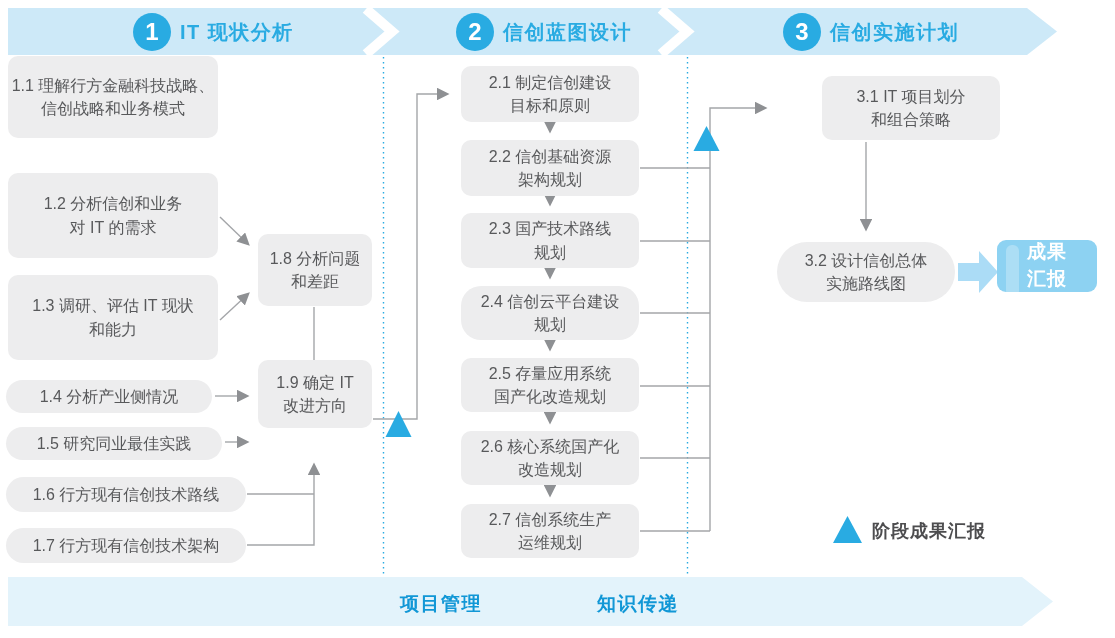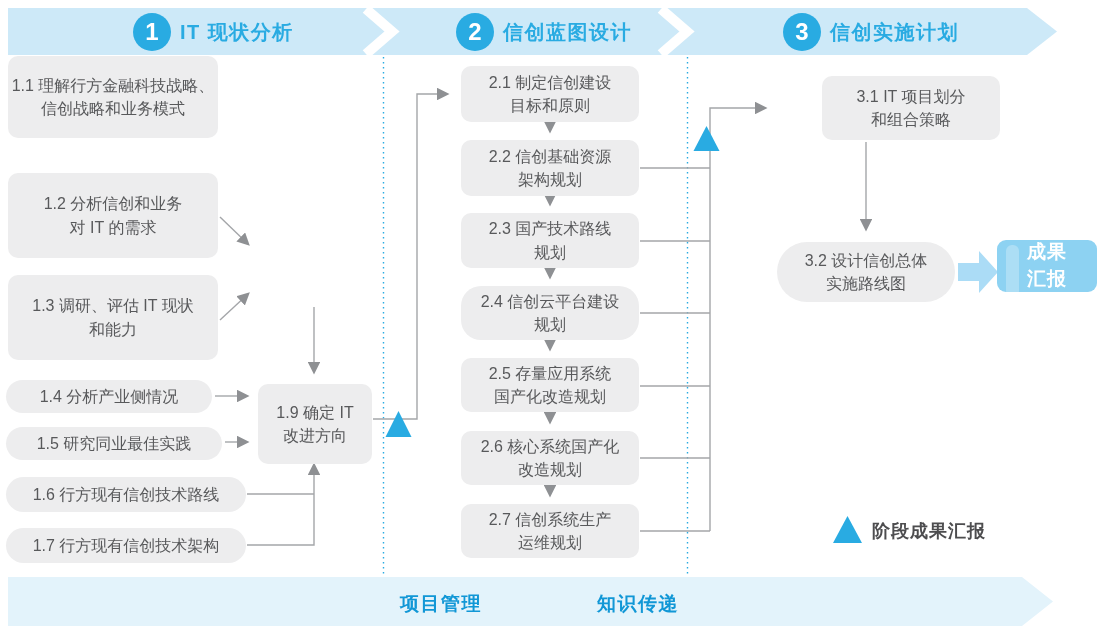--- a/index.html
+++ b/index.html
@@ -27,21 +27,21 @@
   }
   .pill{border-radius:18px;}
   #b1-1{left:8px;top:56px;width:210px;height:82px;}
   #b1-2{left:8px;top:173px;width:210px;height:85px;}
   #b1-3{left:8px;top:275px;width:210px;height:85px;}
   #b1-4{left:6px;top:380px;width:206px;height:33px;}
   #b1-5{left:6px;top:427px;width:216px;height:33px;}
   #b1-6{left:6px;top:477px;width:240px;height:35px;}
   #b1-7{left:6px;top:528px;width:240px;height:35px;}
   #b1-8{left:258px;top:234px;width:114px;height:72px;}
-  #b1-9{left:258px;top:384px;width:114px;height:80px;}
+  #b1-9{left:258px;top:360px;width:114px;height:68px;}
   #b2-1{left:461px;top:66px;width:178px;height:56px;}
   #b2-2{left:461px;top:140px;width:178px;height:56px;}
   #b2-3{left:461px;top:213px;width:178px;height:55px;}
   #b2-4{left:461px;top:286px;width:178px;height:54px;border-radius:20px;}
   #b2-5{left:461px;top:358px;width:178px;height:54px;}
   #b2-6{left:461px;top:431px;width:178px;height:54px;}
   #b2-7{left:461px;top:504px;width:178px;height:54px;}
   #b3-1{left:777px;top:76px;width:178px;height:64px;margin-left:45px;}
   #b3-2{left:777px;top:242px;width:178px;height:60px;border-radius:30px;}
 
@@ -139,20 +139,22 @@
   <div class="box" id="b1-1">1.1 理解行方金融科技战略、
 信创战略和业务模式</div>
   <div class="box" id="b1-2">1.2 分析信创和业务
 对 IT 的需求</div>
   <div class="box" id="b1-3">1.3 调研、评估 IT 现状
 和能力</div>
   <div class="box pill" id="b1-4">1.4 分析产业侧情况</div>
   <div class="box pill" id="b1-5">1.5 研究同业最佳实践</div>
   <div class="box pill" id="b1-6">1.6 行方现有信创技术路线</div>
   <div class="box pill" id="b1-7">1.7 行方现有信创技术架构</div>
+  <div class="box" id="b1-8">1.8 分析问题
+和差距</div>
   <div class="box" id="b1-9">1.9 确定 IT
 改进方向</div>
 
   <div class="box" id="b2-1">2.1 制定信创建设
 目标和原则</div>
   <div class="box" id="b2-2">2.2 信创基础资源
 架构规划</div>
   <div class="box" id="b2-3">2.3 国产技术路线
 规划</div>
   <div class="box" id="b2-4">2.4 信创云平台建设

